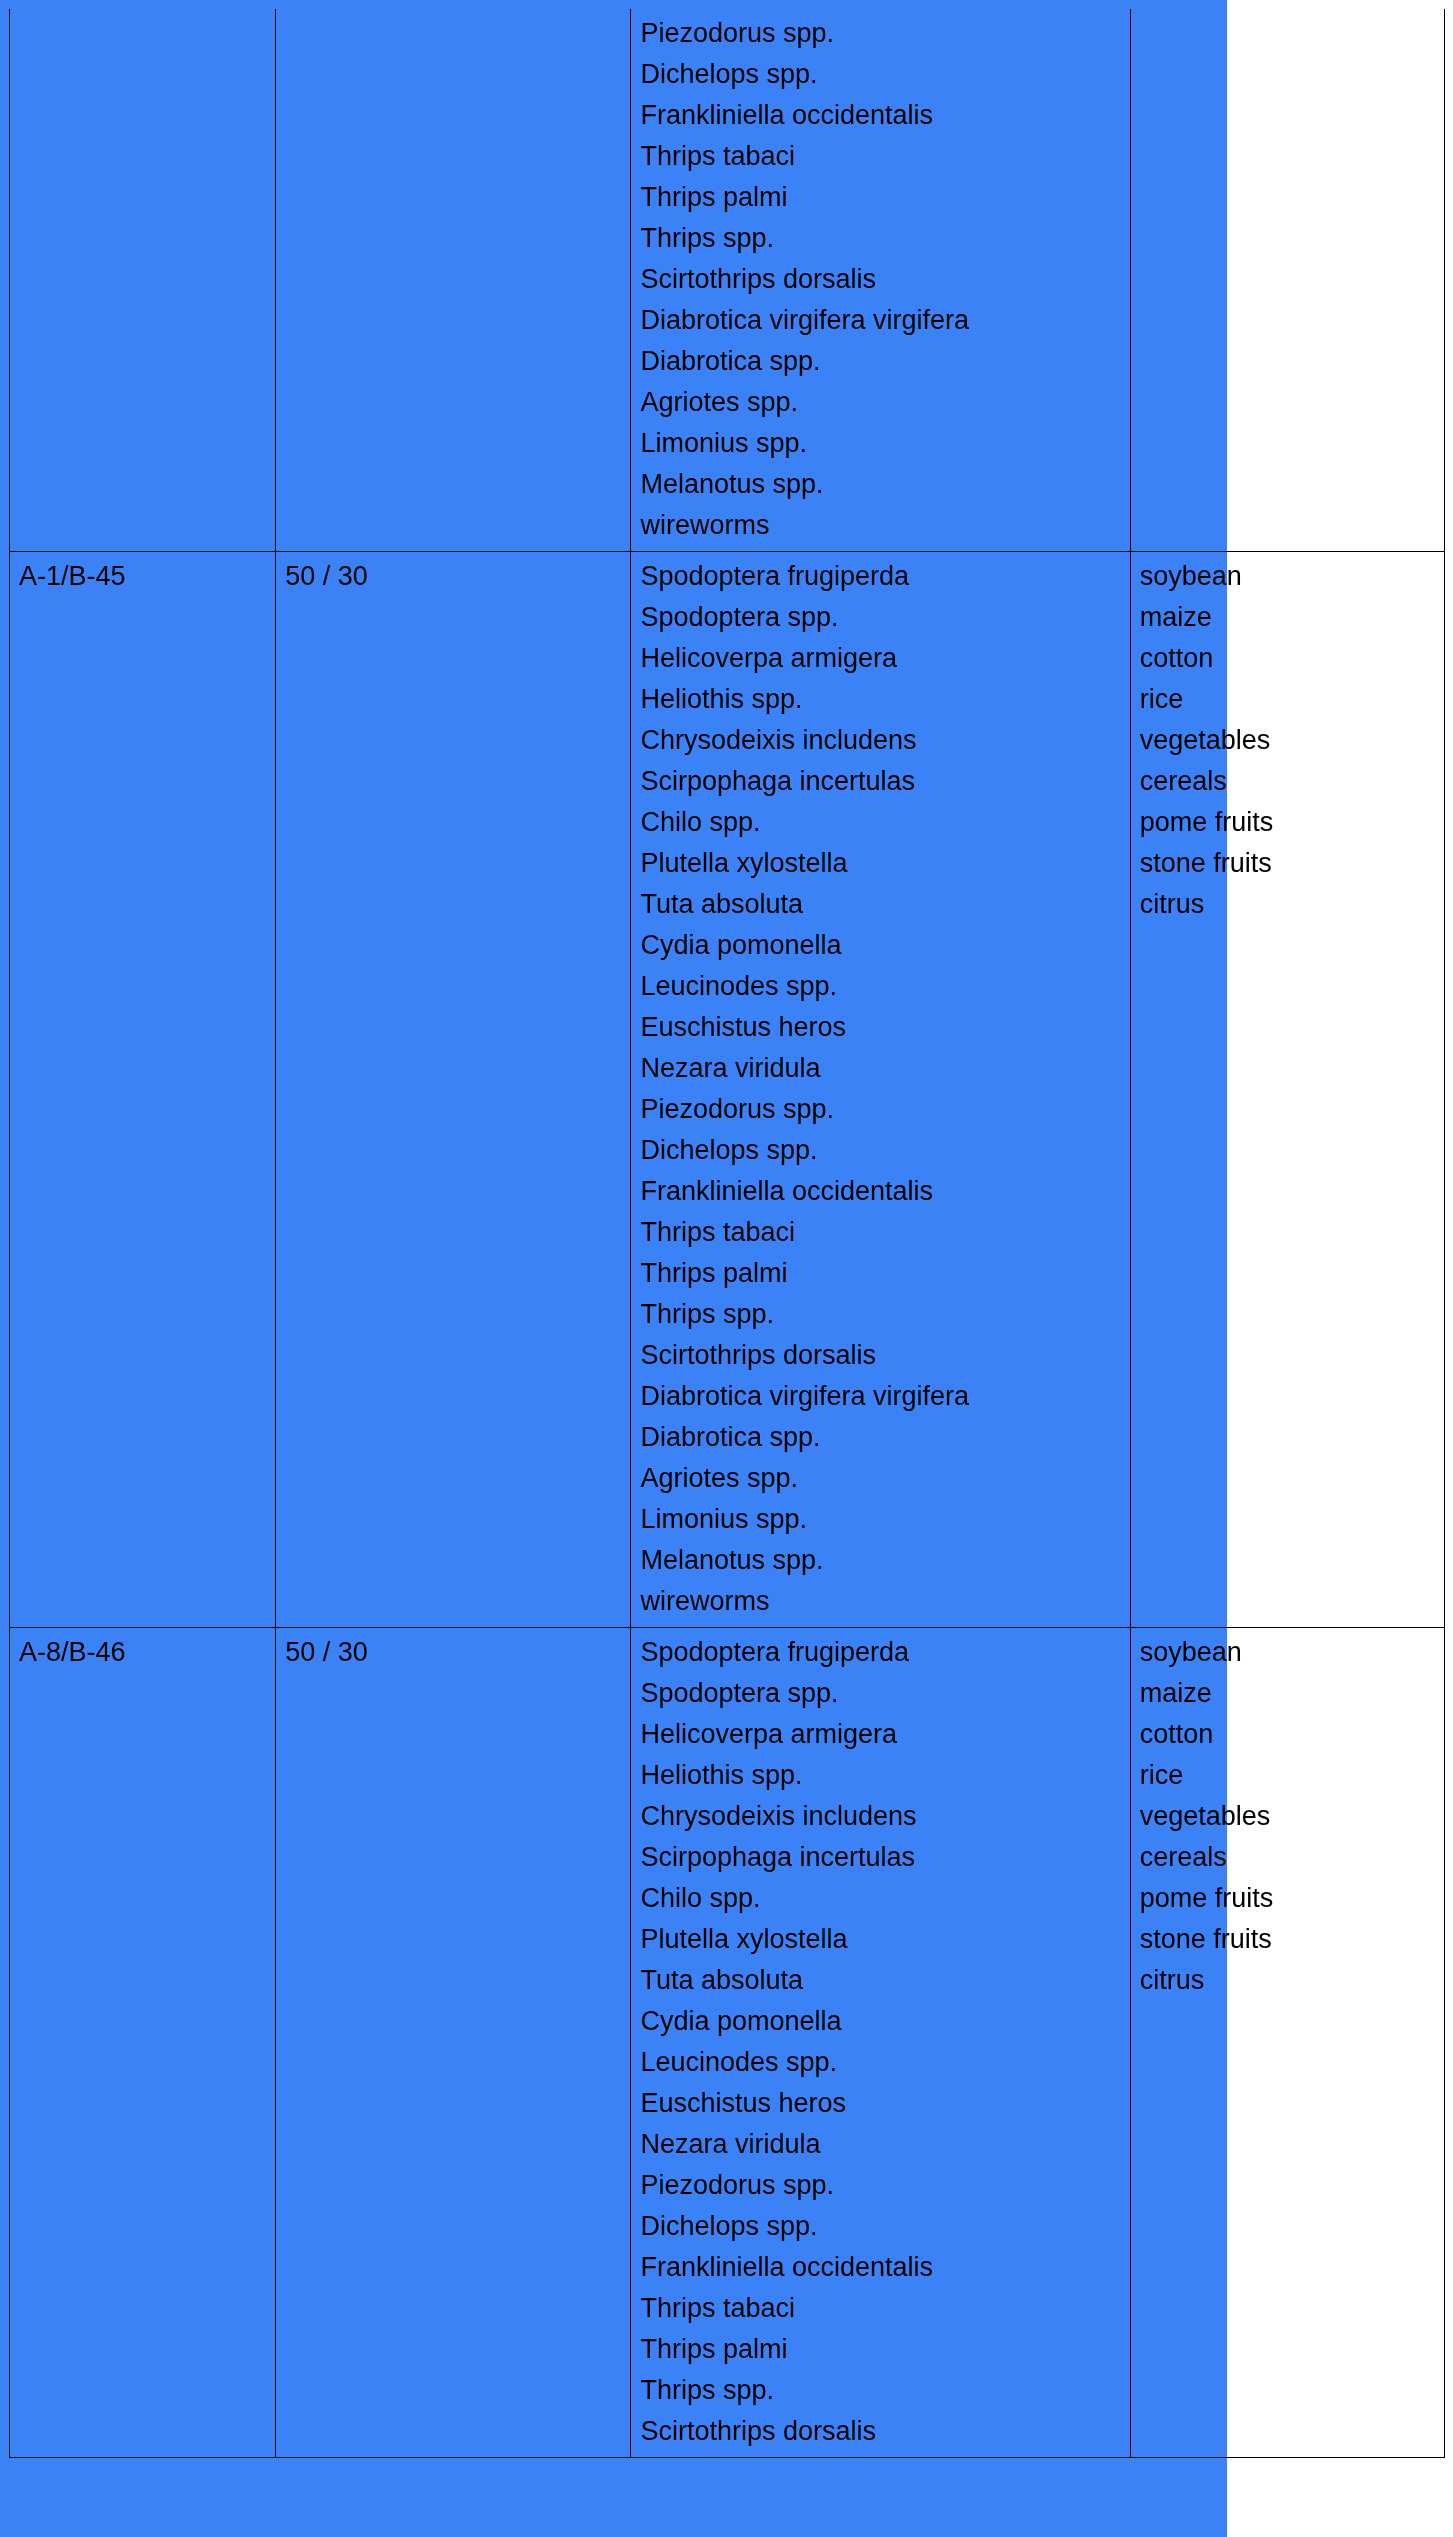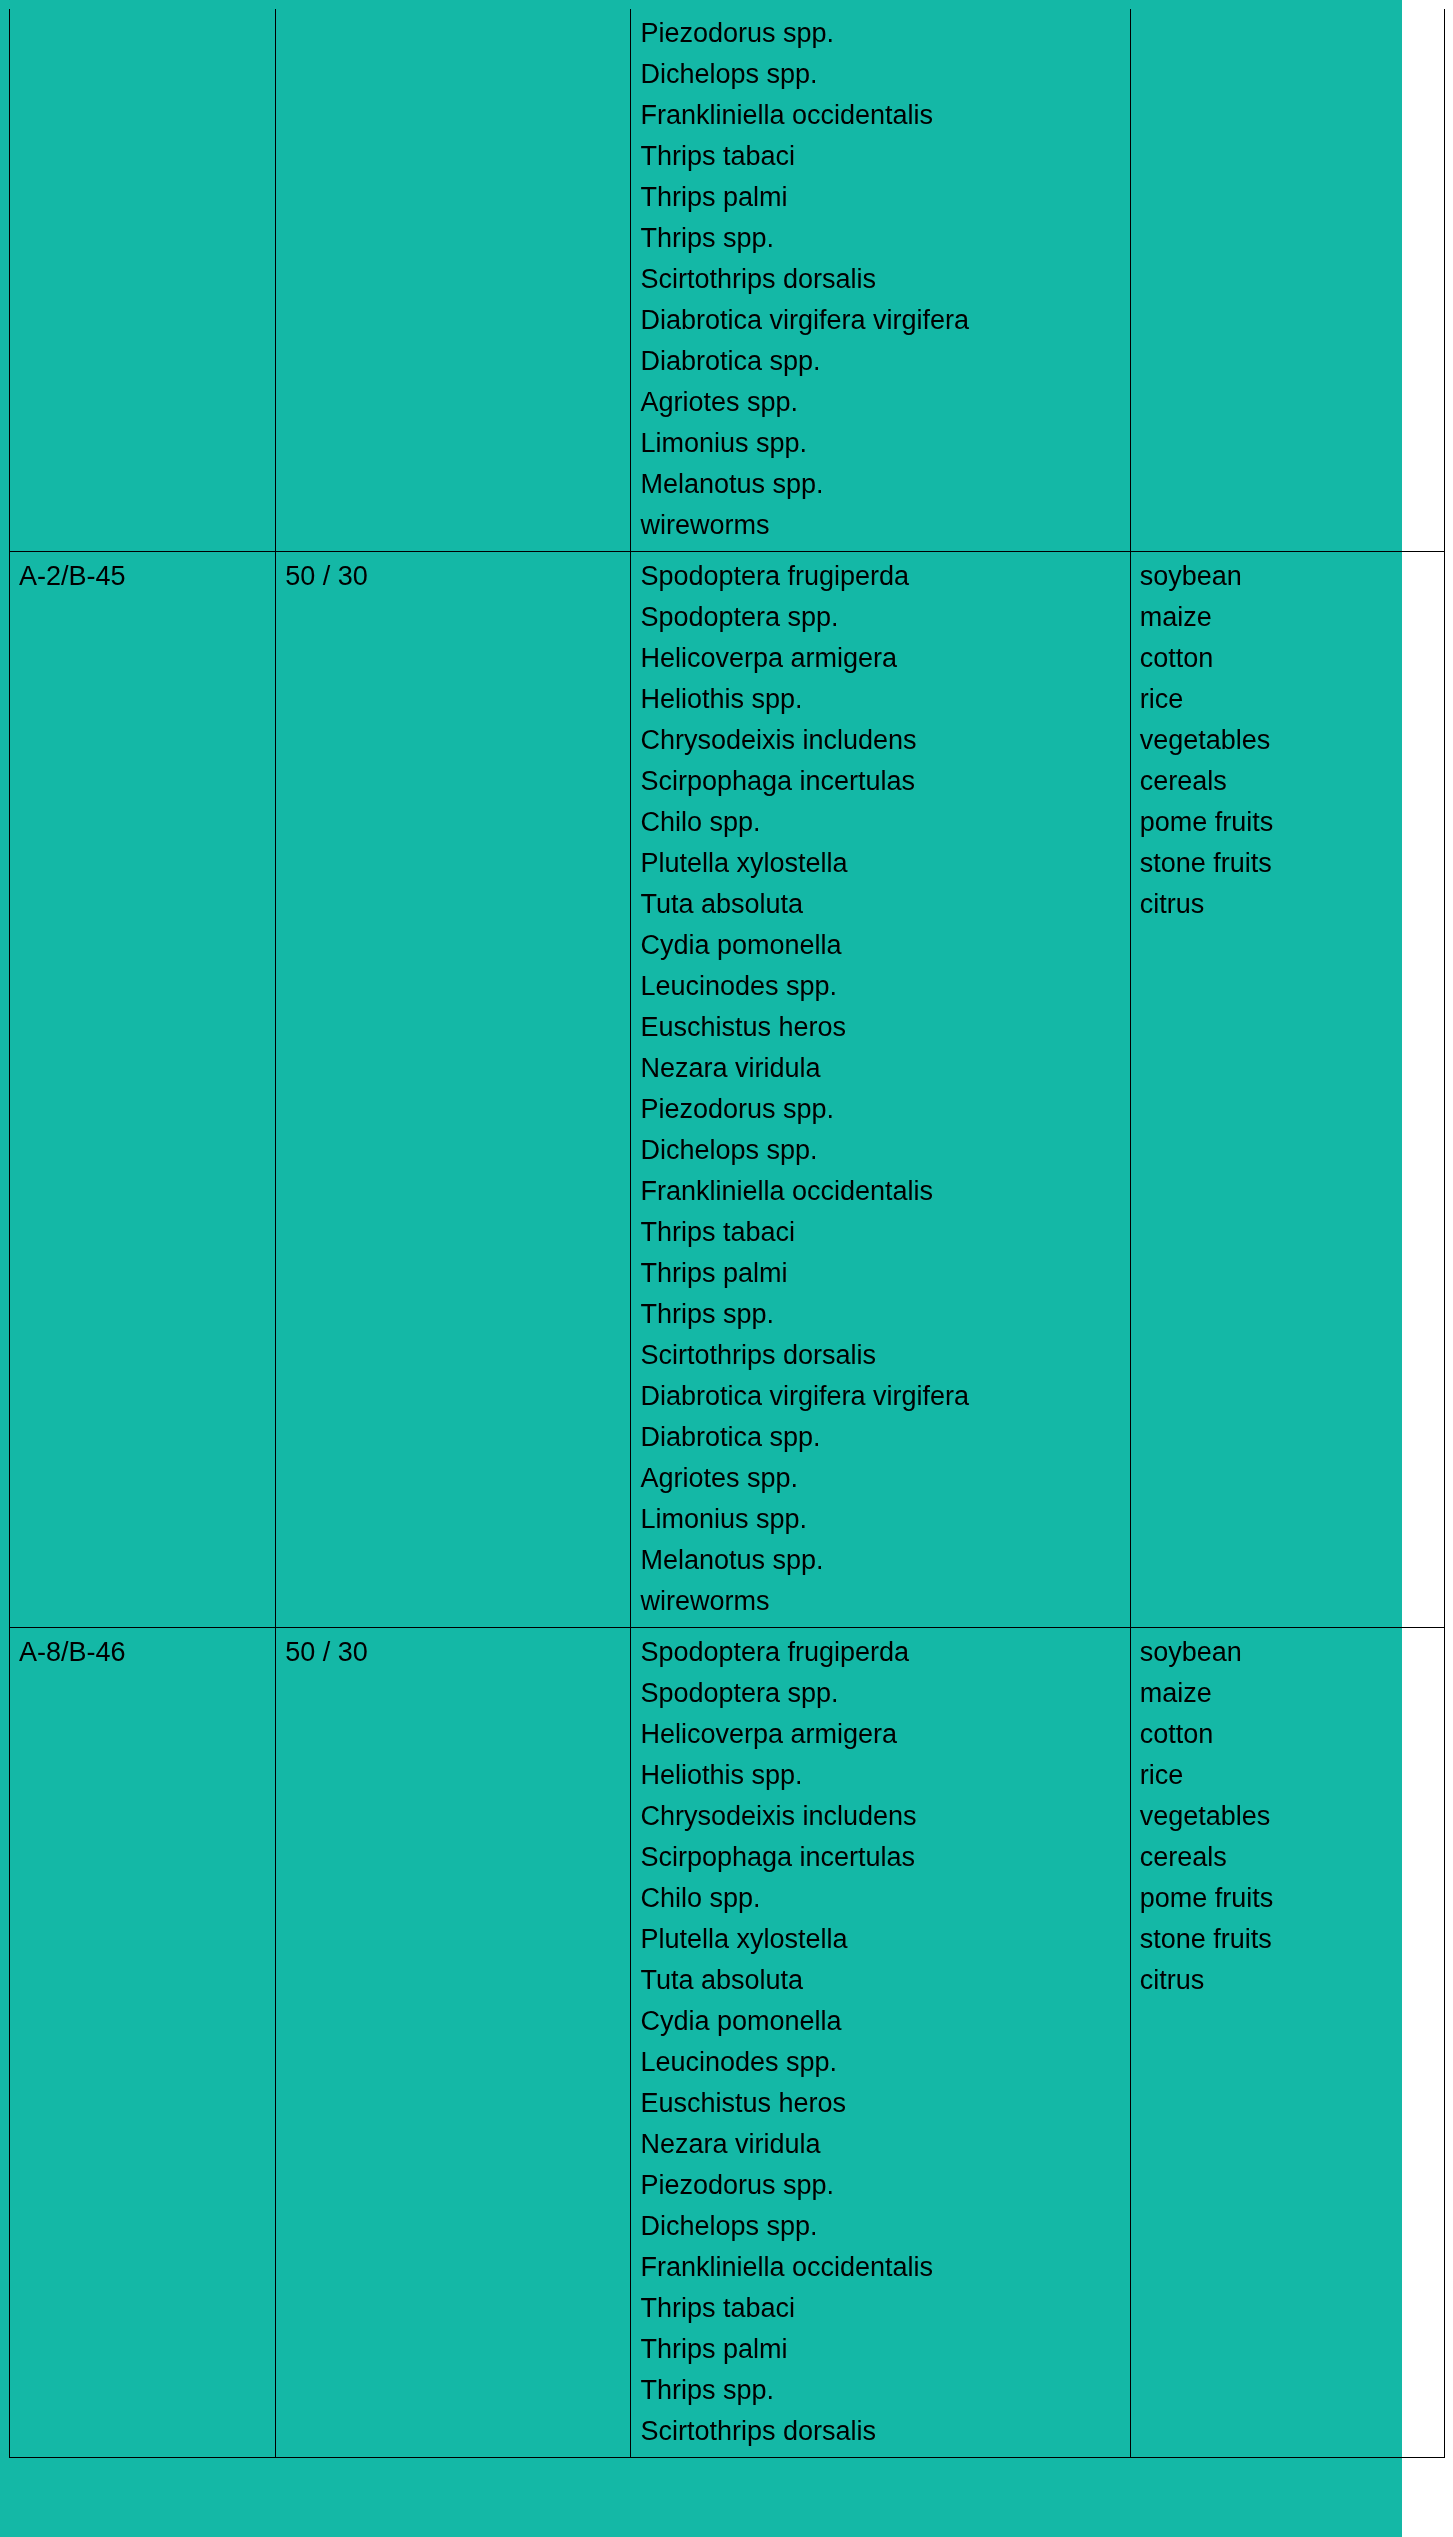--- a/index.html
+++ b/index.html
@@ -9,23 +9,23 @@
   }
   body {
     width: 1454px;
     height: 2538px;
     font-family: "Liberation Sans", sans-serif;
     color: #000000;
     overflow: hidden;
   }
   .page {
     position: relative;
-    width: 1402px;
+    width: 1227px;
     height: 2538px;
-    background: #14b8a6;
+    background: #3b82f6;
   }
   table.spec-table {
     position: absolute;
     left: 9px;
     top: 9px;
     width: 1436px;
     border-collapse: collapse;
     table-layout: fixed;
   }
   table.spec-table td {
@@ -94,21 +94,21 @@
               <li>Limonius spp.</li>
               <li>Melanotus spp.</li>
               <li>wireworms</li>
             </ul>
           </td>
           <td>
             <ul class="cell-list empty-cell"></ul>
           </td>
         </tr>
         <tr>
-          <td><span class="cell-text">A-2/B-45</span></td>
+          <td><span class="cell-text">A-1/B-45</span></td>
           <td><span class="cell-text">50 / 30</span></td>
           <td>
             <ul class="cell-list">
               <li>Spodoptera frugiperda</li>
               <li>Spodoptera spp.</li>
               <li>Helicoverpa armigera</li>
               <li>Heliothis spp.</li>
               <li>Chrysodeixis includens</li>
               <li>Scirpophaga incertulas</li>
               <li>Chilo spp.</li>

